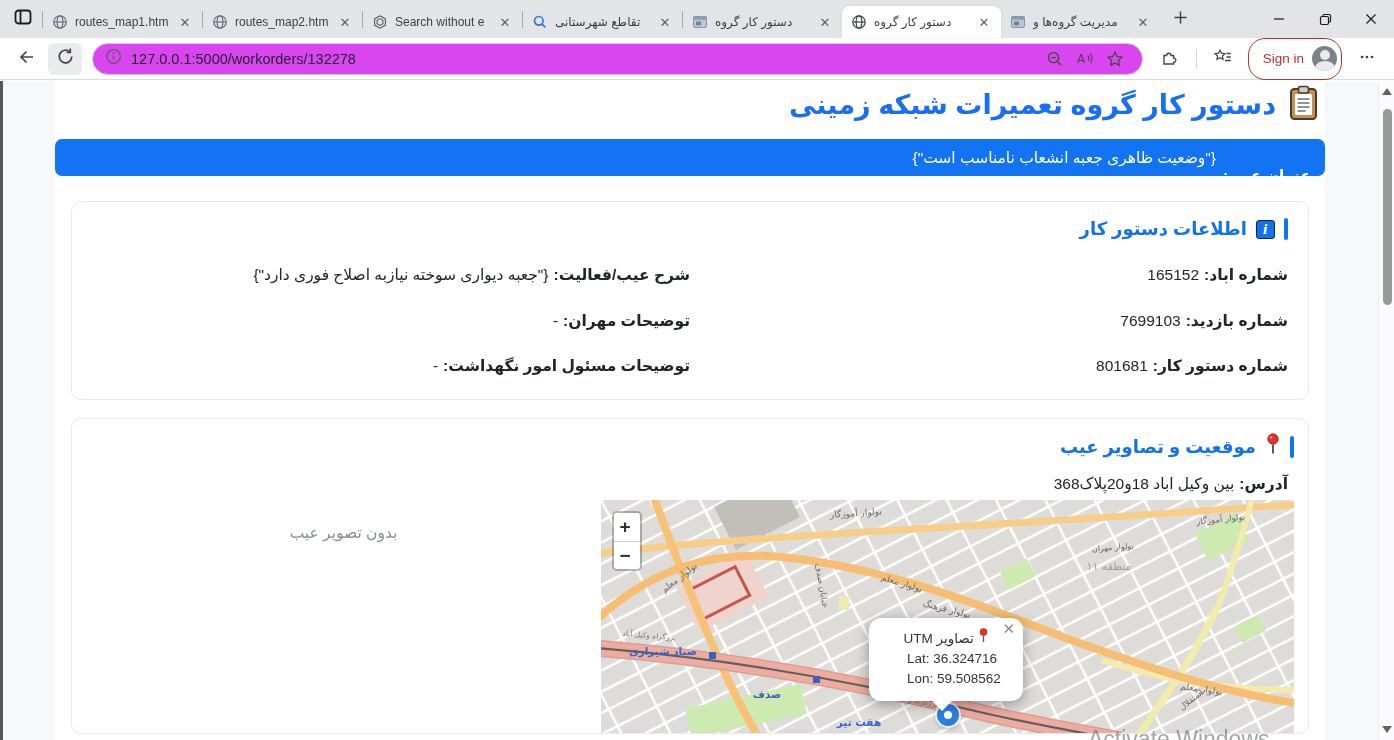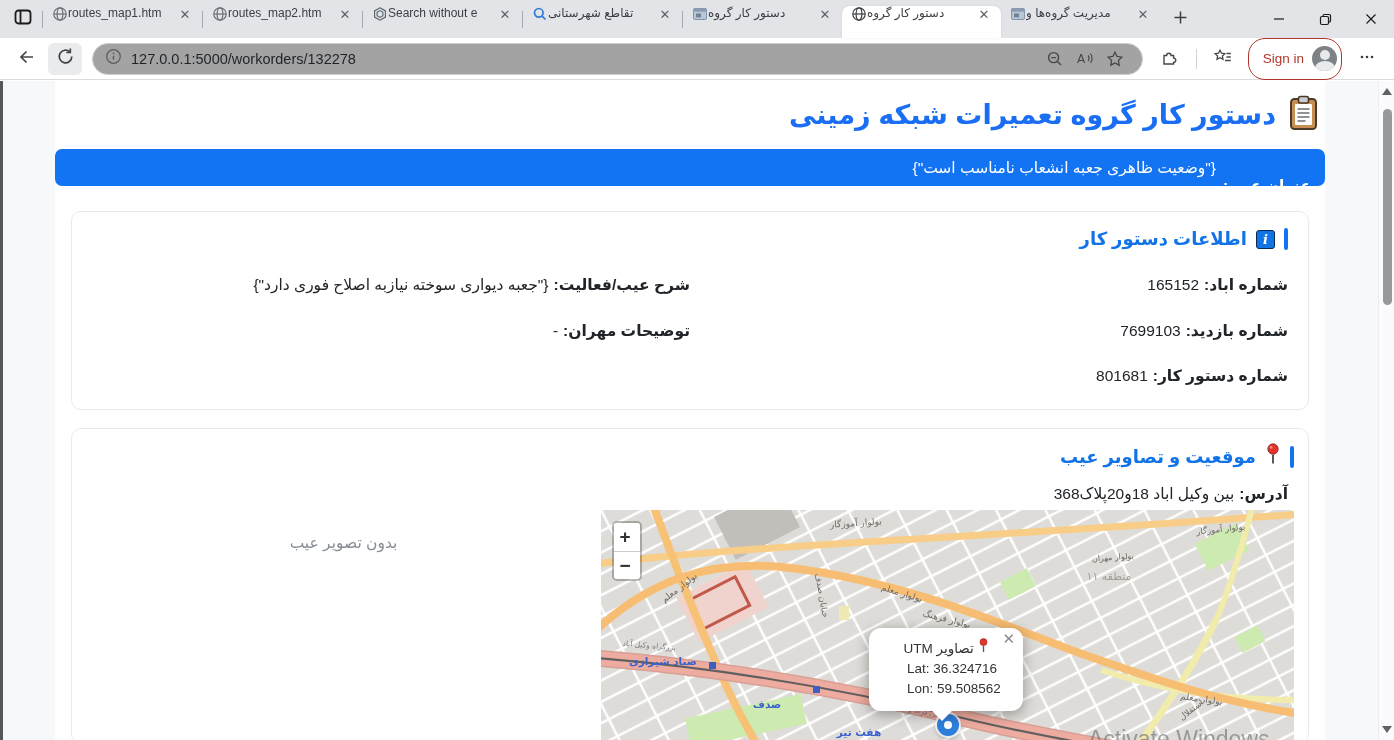--- a/index.html
+++ b/index.html
@@ -3,48 +3,48 @@
 <meta charset="utf-8">
 <style>
   * { margin:0; padding:0; box-sizing:border-box; }
   html,body { width:1394px; height:740px; overflow:hidden; font-family:"Liberation Sans","DejaVu Sans",sans-serif; background:#fff; }
   body { position:relative; }
 
   
   .tabstrip { height:38px; background:#e2e4e7; display:flex; align-items:flex-end; padding-left:8px; position:relative; }
   .tab-actions { align-self:center; width:30px; height:30px; display:flex; align-items:center; justify-content:center; border-radius:6px; margin-right:4px; }
   .tdiv { width:1px; height:17px; background:#a7abb0; align-self:center; }
-  .tab { display:flex; width:159px; height:32px; padding:0 9px; font-size:12px; color:#3b3f44; border-radius:8px 8px 0 0; flex:none; }
+  .tab { display:flex; align-items:center; gap:7px; width:159px; height:32px; padding:0 9px; font-size:12px; color:#3b3f44; border-radius:8px 8px 0 0; flex:none; }
   .tab.active { background:#fff; box-shadow:0 0 3px rgba(0,0,0,.08); }
   .tab-title { flex:1; overflow:hidden; white-space:nowrap; unicode-bidi:plaintext; text-align:left; }
   .tab-close { width:16px; height:16px; display:flex; align-items:center; justify-content:center; color:#5f6368; font-size:13px; border-radius:4px; flex:none; }
   .favicon { width:16px; height:16px; flex:none; }
   .newtab { width:28px; height:28px; align-self:center; display:flex; align-items:center; justify-content:center; margin-left:6px; border-radius:6px; }
   .strip-spacer { flex:1; }
   .winctl { display:flex; align-self:stretch; }
   .winbtn { width:46px; display:flex; align-items:center; justify-content:center; color:#1b1b1b; }
 
   
   .toolbar { height:42px; background:#fff; display:flex; align-items:center; padding:0 10px; gap:4px; border-bottom:1px solid #d9dbde; }
   .nav-btn { width:34px; height:32px; display:flex; align-items:center; justify-content:center; border-radius:6px; flex:none; }
   .nav-btn.refresh { background:#e9ebed; }
-  .url-box { flex:1; height:32px; border:1px solid #c9ccd1; border-radius:16px; display:flex; align-items:center; padding:0 12px; margin:0 6px; background:#a3a3a3; }
+  .url-box { flex:1; height:32px; border:1px solid #c9ccd1; border-radius:16px; display:flex; align-items:center; padding:0 12px; margin:0 6px; background:#d946ef; }
   .url-text { flex:1; font-size:14.5px; color:#1f2328; margin-left:9px; white-space:nowrap; overflow:hidden; }
   .pill-icon { width:30px; height:28px; display:flex; align-items:center; justify-content:center; border-radius:6px; flex:none; }
   .vdiv { width:1px; height:20px; background:#d0d2d5; margin:0 5px; }
   .signin { display:flex; align-items:center; gap:8px; border:1.5px solid #b0362b; color:#b0362b; border-radius:17px; height:42px; padding:0 4px 0 14px; font-size:13.5px; flex:none; margin:0 4px; }
   .avatar { width:25px; height:25px; border-radius:50%; background:#7d8287; position:relative; overflow:hidden; flex:none; }
   .avatar::before { content:""; position:absolute; left:7.5px; top:4px; width:10px; height:10px; border-radius:50%; background:#e9eaeb; }
   .avatar::after { content:""; position:absolute; left:2.5px; top:15px; width:20px; height:14px; border-radius:50%; background:#e9eaeb; }
 
   
   .viewport { position:absolute; top:81px; left:0; right:0; bottom:0; background:#f7f8fa; overflow:hidden; border-left:3px solid #55575a; }
   .main { position:absolute; left:52px; top:0; width:1270px; min-height:900px; background:#fff; direction:rtl; color:#212529; font-size:15.5px; }
 
-  .page-title-row { display:flex; align-items:center; gap:12px; padding:14px 6px 14px 0; }
+  .page-title-row { display:flex; align-items:center; gap:12px; padding:4px 6px 14px 0; }
   .page-title { font-size:27px; font-weight:bold; color:#1a6ef3; }
 
   .banner { height:37px; background:#1273f3; border-radius:7px; color:#fff; display:flex; align-items:center; gap:7px; padding:0 14px; font-size:15.5px; }
   .banner b { font-weight:bold;margin-top:36px; }
 
   .card { margin:25px 16px 0; border:1px solid #e7eaee; border-radius:10px; background:#fff; }
   .card-inner { padding:16px 20px 22px; }
   .card-h { display:flex; align-items:center; gap:9px; color:#1273e8; font-weight:bold; font-size:18px; }
   .accent { width:4px; height:22px; background:#1273f3; border-radius:2px; flex:none; }
   .info-sq { width:19px; height:19px; background:#1273e6; border:1px solid #0b2b50; border-radius:3px; color:#fff; display:flex; align-items:center; justify-content:center; font-size:13px; font-family:"DejaVu Serif",serif; font-style:italic; flex:none; }
@@ -297,20 +297,21 @@
           <span class="accent"></span>
           <span class="info-sq">i</span>
           <span>اطلاعات دستور کار</span>
         </div>
         <div class="fields">
           <p><span class="lbl">شماره اباد:</span><span>165152</span></p>
           <p><span class="lbl">شرح عیب/فعالیت:</span><span>{"جعبه دیواری سوخته نیازبه اصلاح فوری دارد"}</span></p>
           <p><span class="lbl">شماره بازدید:</span><span>7699103</span></p>
           <p><span class="lbl">توضیحات مهران:</span><span>-</span></p>
           <p><span class="lbl">شماره دستور کار:</span><span>801681</span></p>
+          <p><span class="lbl">توضیحات مسئول امور نگهداشت:</span><span>-</span></p>
         </div>
       </div>
     </div>
 
     <div class="card" style="margin-top:18px;">
       <div class="card-inner2">
         <div class="card-h">
           <span class="accent"></span>
           <span><svg width="16" height="22" viewBox="0 0 16 22">
                 <circle cx="8" cy="6" r="5.2" fill="#e3342c" stroke="#8e221a" stroke-width="0.8"></circle>

